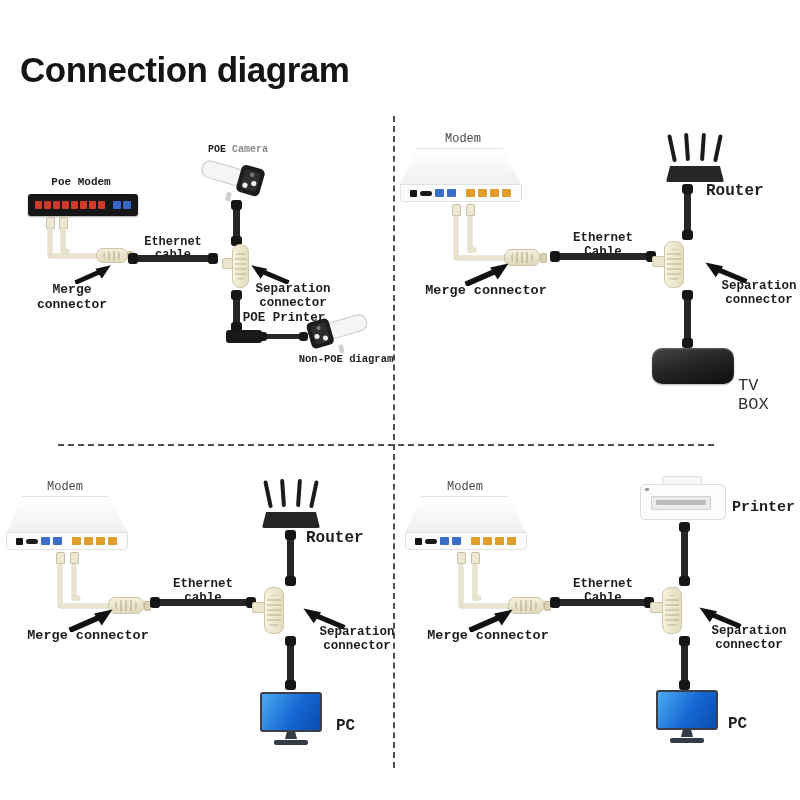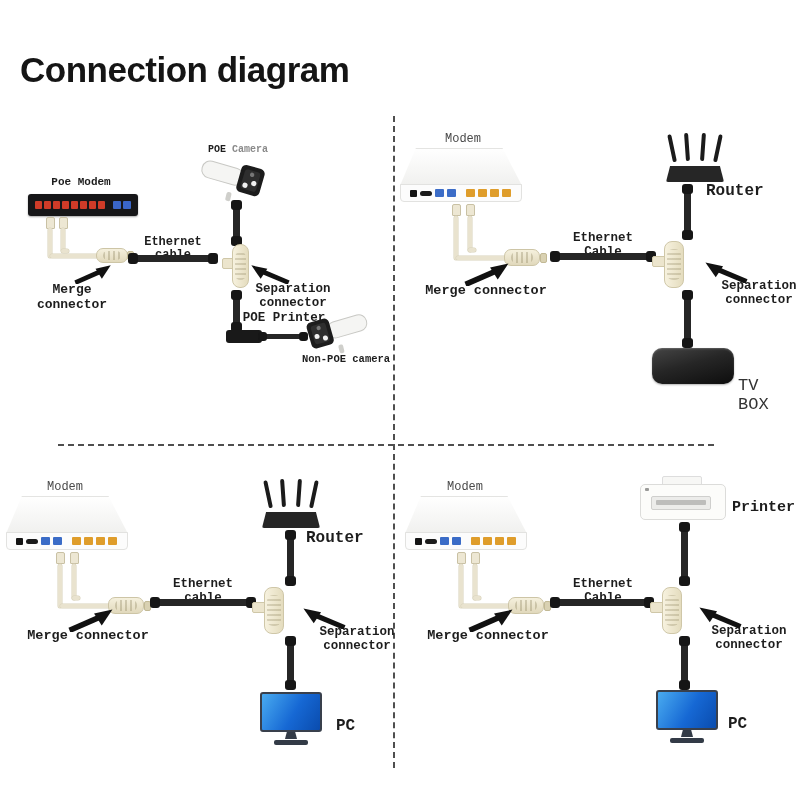--- a/index.html
+++ b/index.html
@@ -166,21 +166,21 @@
     <g transform="rotate(16 36 24)">
       <rect x="2" y="12" width="42" height="17" rx="8" fill="#f5f5f3" stroke="#c8c8c4"></rect>
       <rect x="40" y="6" width="24" height="28" rx="5" fill="#1c1c1c"></rect>
       <rect x="44" y="10" width="16" height="20" rx="3" fill="#2e2e2e"></rect>
       <circle cx="48" cy="26" r="2.6" fill="#f0f0f0"></circle>
       <circle cx="56" cy="22" r="2.6" fill="#f0f0f0"></circle>
       <circle cx="52" cy="14" r="2.2" fill="#777"></circle>
     </g>
     <rect x="28" y="36" width="5" height="9" rx="2" fill="#cfcfcb" transform="rotate(14 30 40)"></rect>
   </svg>
-  <div class="lbl" style="left:294px; top:354px; width:104px; font-size:10.5px;">Non-POE camera</div>
+  <div class="lbl" style="left:294px; top:354px; width:104px; font-size:10.5px;">Non-POE diagram</div>
 
   <div class="lbl lbl-light" style="left:428px; top:133px; width:70px; font-size:12px;">Modem</div>
   <div class="modem" style="left:400px; top:148px; width:122px; height:54px;">
     <div class="m-top"></div>
     <div class="m-front">
       <i class="pt k"></i>
         <i class="pt pill"></i>
       <i class="pt b"></i>
         <i class="pt b"></i>
       <i class="pt sp"></i>

